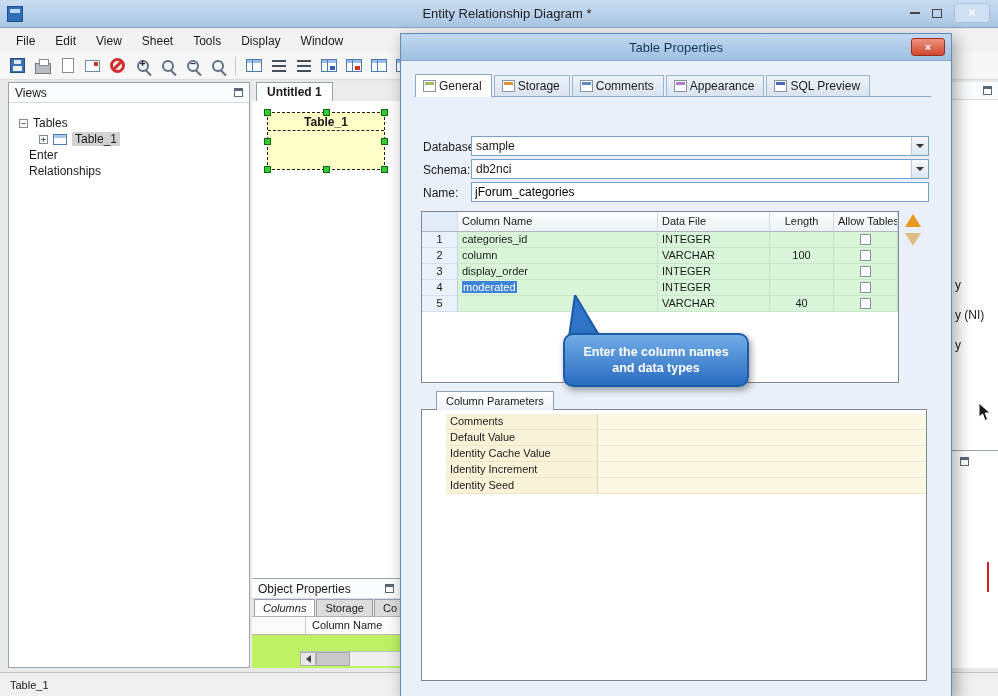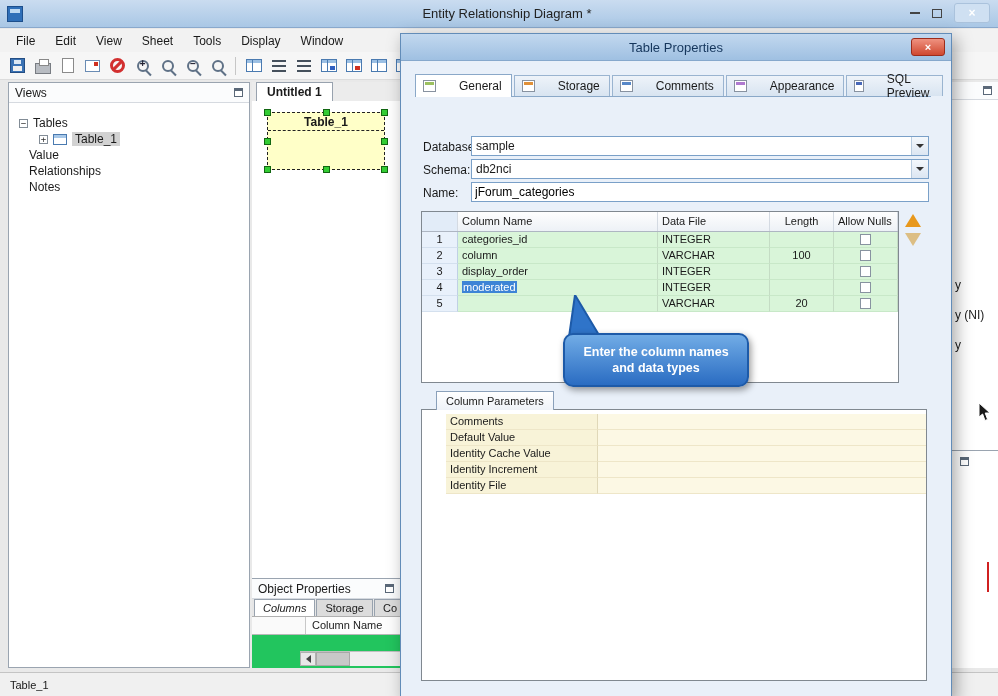--- a/index.html
+++ b/index.html
@@ -67,21 +67,21 @@
 
   
   .canvas-area { position:absolute; left:252px; top:82px; width:148px; height:586px; background:#fff; }
   .doc-tabbar { height:19px; background:#ececec; display:flex; }
   .doc-tab { padding:2px 10px 0 10px; font-weight:bold; background:#fff; border:1px solid #98a2ae; border-bottom:none; margin-left:4px; }
   .table-shape { position:absolute; left:15px; top:30px; width:118px; height:58px; background:#ffffc8; border:1px dashed #222; }
   .table-title { height:18px; border-bottom:1px dashed #222; display:flex; align-items:center; justify-content:center; font-weight:bold; }
   .handle { position:absolute; width:7px; height:7px; background:#33cc33; border:1px solid #116611; }
 
   
-  .objprops { position:absolute; left:252px; top:578px; width:148px; height:90px; background:#22c55e; border-top:1px solid #9aa4b0; }
+  .objprops { position:absolute; left:252px; top:578px; width:148px; height:90px; background:#bef264; border-top:1px solid #9aa4b0; }
   .op-tabs { display:flex; height:18px; background:#e6e6e6; border-bottom:1px solid #b0b0b0; padding-left:2px; }
   .op-tab { padding:2px 8px 0 8px; font-size:11px; border:1px solid #98a2ae; border-bottom:none; background:#dcdcdc; margin-right:1px; }
   .op-tab.active { background:#fff;font-style:italic; }
   .op-colhead { display:flex; height:18px; border-bottom:1px solid #b8b8b8; font-size:11px; }
   .op-corner { width:54px; border-right:1px solid #c8c8c8; background:#fafafa; }
   .op-colcell { flex:1; padding:2px 6px; background:#fdfdfd; }
   .op-scroll { position:absolute; left:48px; bottom:2px; right:0; height:15px; display:flex; border-top:1px solid #c0c0c0; }
   .op-scroll-btn { width:16px; height:14px; background:#e8e8e8; border:1px solid #b0b0b0; display:flex; align-items:center; justify-content:center; }
   .tri-left { width:0; height:0; border-top:4px solid transparent; border-bottom:4px solid transparent; border-right:5px solid #444; }
   .op-scroll-thumb { width:34px; height:14px; background:#c8c8c8; border:1px solid #a8a8a8; }
@@ -104,21 +104,21 @@
   .dialog { position:absolute; left:400px; top:33px; width:552px; height:666px; background:#e9f0f9;
             border:1px solid #628cb8; box-shadow:4px 5px 16px rgba(0,0,0,.35); z-index:50; }
   .dlg-title { height:27px; background:linear-gradient(#c2d8ef,#9fc0e2); border-bottom:1px solid #86a8cc;
                position:relative; display:flex; align-items:center; justify-content:center; font-size:13px; color:#15365c; }
   .dlg-close { position:absolute; right:6px; top:4px; width:34px; height:18px;
                background:linear-gradient(#ef9280,#cf4830); border:1px solid #9c2c1c; border-radius:3px;
                color:#fff; font-weight:bold; font-size:11px; display:flex; align-items:center; justify-content:center; }
   .dlg-body { position:absolute; left:0; top:27px; right:0; bottom:0; }
   .dlg-tabs { position:absolute; left:14px; top:13px; right:20px; height:23px; display:flex; align-items:flex-end;
               border-bottom:1px solid #8aa8c8; }
-  .dtab { display:flex; align-items:center; gap:23px; padding:3px 9px 3px 7px; font-size:12px; height:21px;
+  .dtab { display:flex; align-items:center; gap:3px; padding:3px 9px 3px 7px; font-size:12px; height:21px;
           background:linear-gradient(#eef3f9,#d8e4f1); border:1px solid #9ab4d0; border-bottom:none; margin-right:2px; }
   .dtab.active { background:#fff; height:23px; position:relative; margin-bottom:-1px; border-color:#8aa8c8; }
   .dticon { width:13px; height:12px; border:1px solid #8892a0; background:#fff; position:relative; }
   .dticon::after { content:""; position:absolute; left:1px; top:1px; right:1px; height:3px; }
   .dt-general::after { background:#9cc060; }
   .dt-storage::after { background:#e09038; }
   .dt-comments::after { background:#5888c8; }
   .dt-appearance::after { background:#b07ad0; }
   .dt-sql::after { background:#4868b8; }
 
@@ -260,27 +260,24 @@
       <div class="tree-row">
         <span class="expander">−</span>
         <span>Tables</span>
       </div>
       <div class="tree-row ind1">
         <span class="expander">+</span>
         <span class="tbl-ic"></span>
         <span class="titem-sel">Table_1</span>
       </div>
       <div class="tree-row ind2">
-        <span>Value</span>
+        <span>Enter</span>
       </div>
       <div class="tree-row ind2">
         <span>Relationships</span>
-      </div>
-      <div class="tree-row ind2">
-        <span>Notes</span>
       </div>
     </div>
   </div>
 
   <div class="canvas-area">
     <div class="doc-tabbar">
       <span class="doc-tab">Untitled 1</span>
     </div>
     <div class="table-shape">
       <div class="table-title">Table_1</div>
@@ -383,21 +380,21 @@
 
       <span class="field-label" style="top:125px;">Name:</span>
       <input class="text-input" style="top: 121px;" value="jForum_categories">
 
       <div class="grid">
         <div class="ghead">
           <span class="gh c-num"></span>
           <span class="gh c-name">Column Name</span>
           <span class="gh c-type">Data File</span>
           <span class="gh c-len">Length</span>
-          <span class="gh c-null">Allow Nulls</span>
+          <span class="gh c-null">Allow Tables</span>
         </div>
         <div class="grow">
           <span class="gcell gnum c-num">1</span>
           <span class="gcell c-name">categories_id</span>
           <span class="gcell c-type">INTEGER</span>
           <span class="gcell c-len"></span>
           <span class="gcell c-null">
               <i class="cb"></i>
             </span>
         </div>
@@ -425,21 +422,21 @@
           <span class="gcell c-type">INTEGER</span>
           <span class="gcell c-len"></span>
           <span class="gcell c-null">
               <i class="cb"></i>
             </span>
         </div>
         <div class="grow">
           <span class="gcell gnum c-num">5</span>
           <span class="gcell c-name"></span>
           <span class="gcell c-type">VARCHAR</span>
-          <span class="gcell c-len">20</span>
+          <span class="gcell c-len">40</span>
           <span class="gcell c-null">
               <i class="cb"></i>
             </span>
         </div>
       </div>
 
       <i class="up-arrow"></i>
       <i class="down-arrow"></i>
 
       <svg class="callout-tail" width="44" height="44">
@@ -463,21 +460,21 @@
           </div>
           <div class="cp-row">
             <span class="cp-label">Identity Cache Value</span>
             <span class="cp-value"></span>
           </div>
           <div class="cp-row">
             <span class="cp-label">Identity Increment</span>
             <span class="cp-value"></span>
           </div>
           <div class="cp-row">
-            <span class="cp-label">Identity File</span>
+            <span class="cp-label">Identity Seed</span>
             <span class="cp-value"></span>
           </div>
         </div>
       </div>
 
     </div>
   </div>
 
   <svg class="cursor" width="14" height="20" viewBox="0 0 14 20">
     <polygon points="1,1 1,15 4.6,12 7,18.5 9.6,17.4 7.2,11 12,11" fill="#1a1a1a" stroke="#ffffff" stroke-width="1"></polygon>

